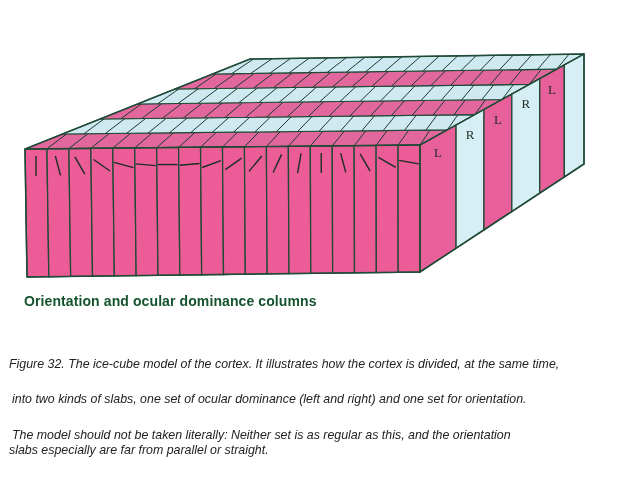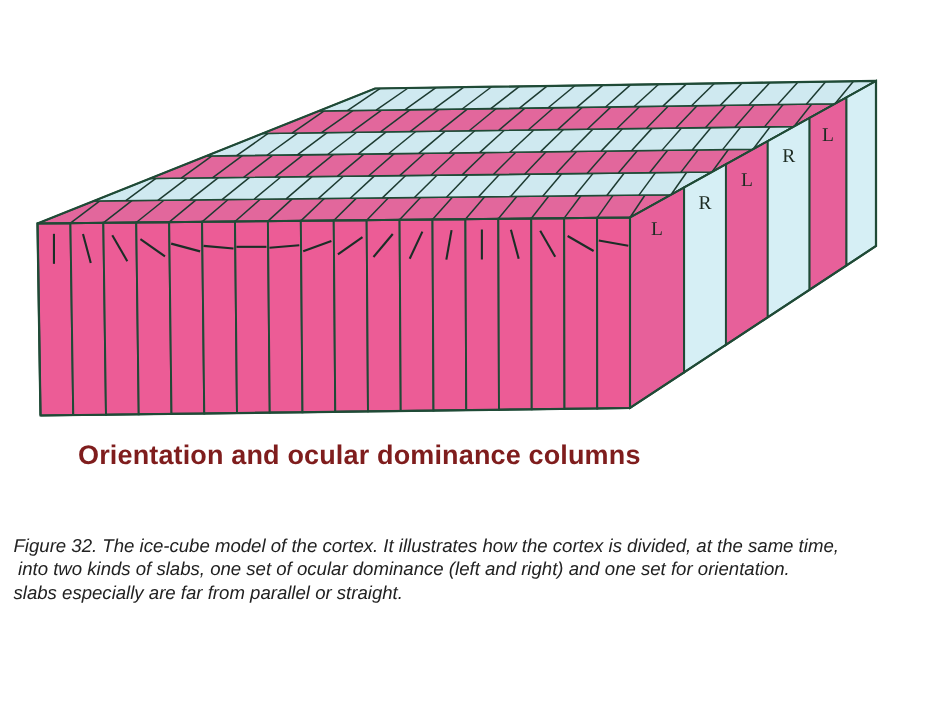--- a/index.html
+++ b/index.html
@@ -1,29 +1,29 @@
 <!DOCTYPE html>
 <html><head>
   <meta charset="utf-8">
   <style>
     html, body { margin: 0; padding: 0; background: #ffffff; }
     body { width: 625px; height: 482px; position: relative; overflow: hidden; font-family: "Liberation Sans", sans-serif; }
     #figure { position: absolute; left: 0; top: 0; width: 625px; height: 290px; }
     .subtitle {
       position: absolute; left: 24px; top: 293px;
       font-family: "Liberation Sans", sans-serif; font-weight: bold;
-      font-size: 18px; color: #7f1d1d; letter-spacing: 0.1px; margin-left: 28px;
+      font-size: 14px; color: #14532d; letter-spacing: 0.1px;
     }
     .caption {
       position: absolute; left: 9px; top: 357px; width: 610px;
       font-family: "Liberation Sans", sans-serif; font-style: italic;
       font-size: 12.4px; line-height: 15.4px; color: #222;
     }
     .caption .line { display: block; white-space: nowrap; }
-    .caption .ind { padding-left: 3px; }
+    .caption .ind { padding-left: 3px; margin-top: 20px; }
     .slab-label { font-family: "Liberation Serif", serif; font-size: 13px; fill: #1d2b22; }
   </style>
 </head>
 <body>
 
 <svg id="figure" viewBox="0 0 625 290" xmlns="http://www.w3.org/2000/svg">
   <g id="top-face">
       <g>
         <polygon points="25,149 420,145 447.3333333333333,129.83333333333334 62.5,134" fill="#e2679c" stroke="#1f4a36" stroke-width="1.1"></polygon>
         <line x1="46.94444444444444" y1="148.77777777777777" x2="66.56212962962962" y2="133.9560185185185" stroke="#1c3a30" stroke-width="1"></line>
@@ -253,14 +253,15 @@
       <polyline points="25,149 420,145 584,54" fill="none" stroke="#1f4a36" stroke-width="1.3"></polyline>
       <line x1="420" y1="145" x2="420" y2="272" stroke="#1f4a36" stroke-width="1.4"></line>
     </g>
 </svg>
 
 <div class="subtitle">Orientation and ocular dominance columns</div>
 
 <div class="caption">
   <span class="line">Figure 32. The ice-cube model of the cortex. It illustrates how the cortex is divided, at the same time,</span>
   <span class="line ind">into two kinds of slabs, one set of ocular dominance (left and right) and one set for orientation.</span>
+  <span class="line ind">The model should not be taken literally: Neither set is as regular as this, and the orientation</span>
   <span class="line">slabs especially are far from parallel or straight.</span>
 </div>
 
 </body></html>

